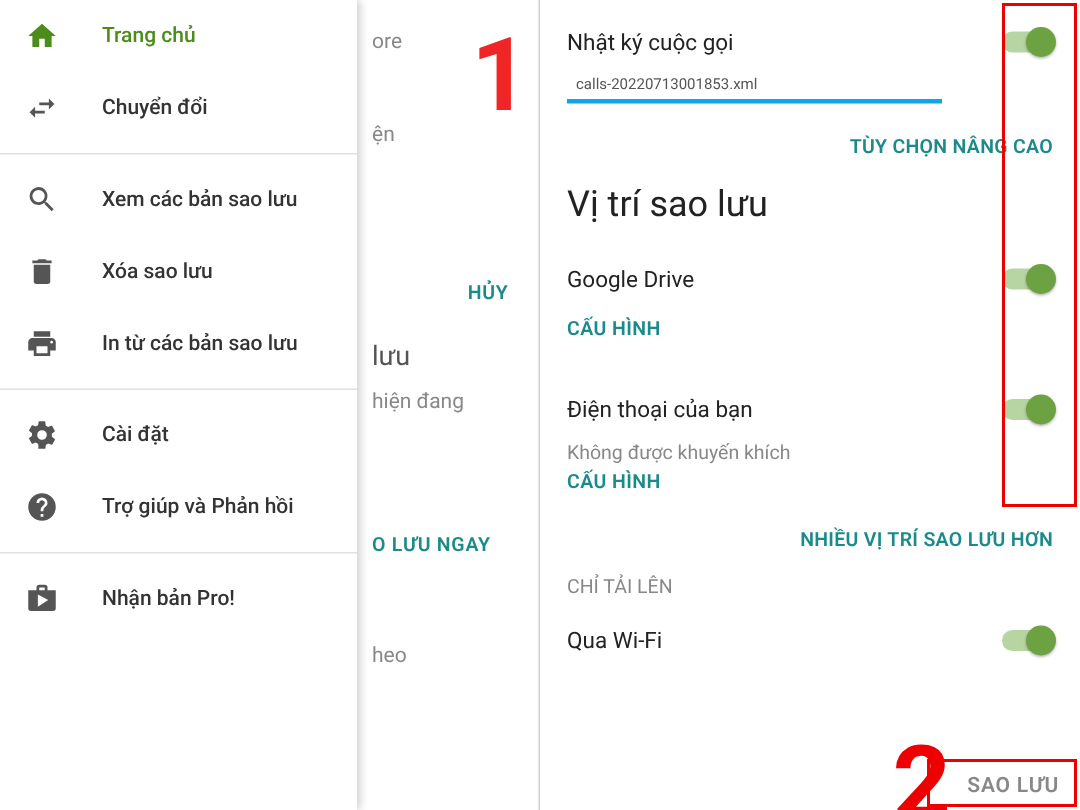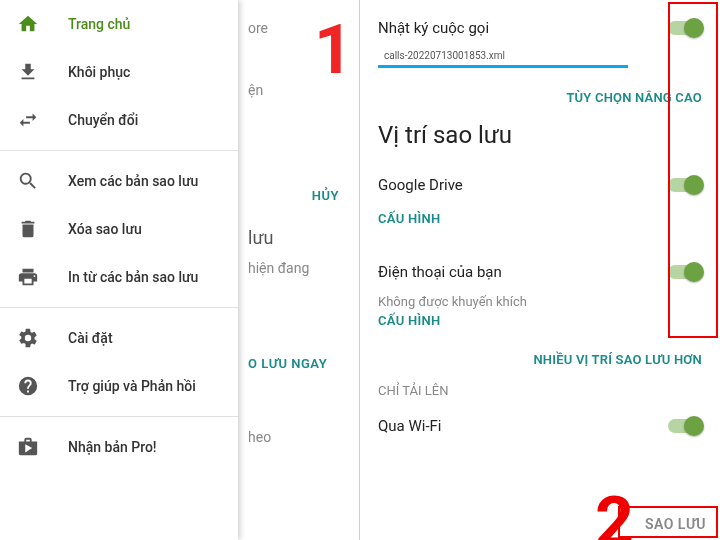--- a/index.html
+++ b/index.html
@@ -48,28 +48,20 @@
   <div class="left-panel">
     <div class="big-num1">1</div>
     <div class="drawer">
       <div class="drawer-item active">
         <span class="icon">
             <svg viewBox="0 0 24 24">
               <path d="M10 20v-6h4v6h5v-8h3L12 3 2 12h3v8z"></path>
             </svg>
           </span>
         <span class="label">Trang chủ</span>
-      </div>
-      <div class="drawer-item">
-        <span class="icon">
-            <svg viewBox="0 0 24 24">
-              <path d="M19 9h-4V3H9v6H5l7 7 7-7zM5 18v2h14v-2H5z"></path>
-            </svg>
-          </span>
-        <span class="label">Khôi phục</span>
       </div>
       <div class="drawer-item">
         <span class="icon">
             <svg viewBox="0 0 24 24">
               <path d="M6.99 11L3 15l3.99 4v-3H14v-2H6.99v-3zM21 9l-3.99-4v3H10v2h7.01v3L21 9z"></path>
             </svg>
           </span>
         <span class="label">Chuyển đổi</span>
       </div>
       <div class="drawer-sep"></div>

